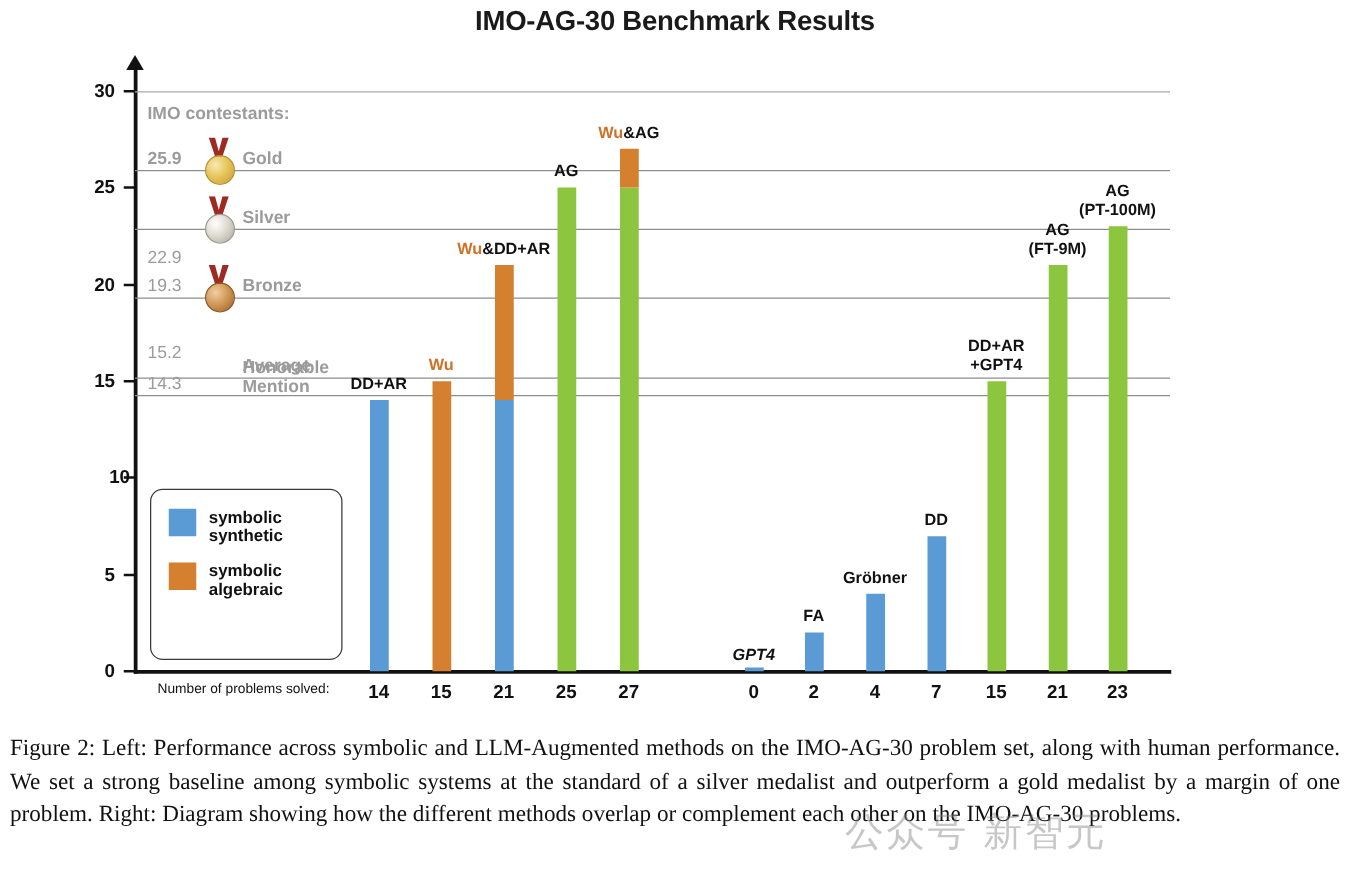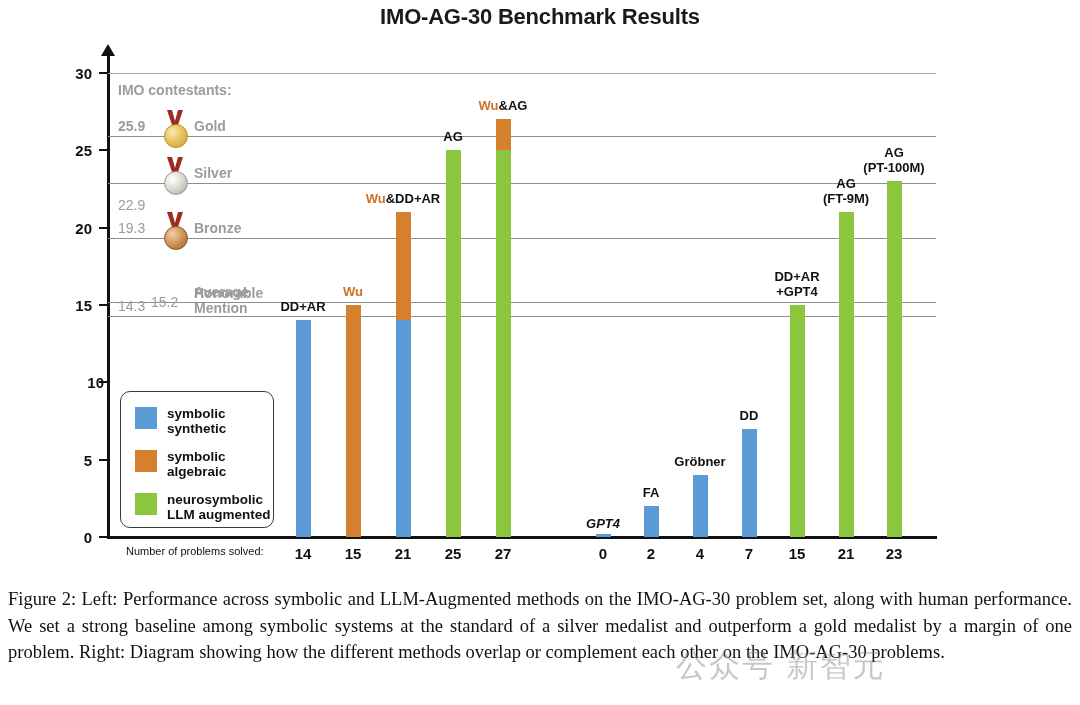--- a/index.html
+++ b/index.html
@@ -199,21 +199,21 @@
         <div class="disc silver"></div>
       </div>
       <div class="ref-value" style="left: 118px; top: 236.493px;">19.3</div>
       <div class="ref-name" style="left: 194px; top: 236.493px; white-space: pre-line;">Bronze</div>
       <div class="medal" style="left: 162px; top: 212.493px;">
         <svg class="ribbon" viewBox="0 0 20 20">
           <path d="M2 0 L7 0 L10 11 L13 0 L18 0 L12 18 L8 18 Z" fill="#9e2b22"></path>
         </svg>
         <div class="disc bronze"></div>
       </div>
-      <div class="ref-value" style="left: 118px; top: 310px; margin-left: 33px;">15.2</div>
+      <div class="ref-value" style="left: 118px; top: 289px;">15.2</div>
       <div class="ref-name" style="left: 194px; top: 299.907px; white-space: pre-line;">Average</div>
       <div class="ref-value" style="left: 118px; top: 313.827px;">14.3</div>
       <div class="ref-name" style="left: 194px; top: 313.827px; white-space: pre-line; transform: translateY(-92%);">Honorable
 Mention</div>
     </div>
 
   <div id="contestants-head">IMO contestants:</div>
 
   <div id="bars">
       <div class="bar-seg" style="left: 295.5px; top: 320.467px; height: 216.533px; background: rgb(91, 155, 213);"></div>
@@ -264,22 +264,17 @@
       <div class="legend-row" style="top: 14px;">
         <div class="legend-swatch" style="background: rgb(91, 155, 213);"></div>
         <div class="legend-text">symbolic
 synthetic</div>
       </div>
       <div class="legend-row" style="top: 57px;">
         <div class="legend-swatch" style="background: rgb(212, 128, 47);"></div>
         <div class="legend-text">symbolic
 algebraic</div>
       </div>
-      <div class="legend-row" style="top: 100px;">
-        <div class="legend-swatch" style="background: rgb(140, 198, 63);"></div>
-        <div class="legend-text">neurosymbolic
-LLM augmented</div>
-      </div>
     </div>
 </div>
 
 <div id="caption">Figure 2: Left: Performance across symbolic and LLM-Augmented methods on the IMO-AG-30 problem set, along with human performance. We set a strong baseline among symbolic systems at the standard of a silver medalist and outperform a gold medalist by a margin of one problem. Right: Diagram showing how the different methods overlap or complement each other on the IMO-AG-30 problems.</div>
 <div id="watermark">公众号 新智元</div>
 
 </body></html>

